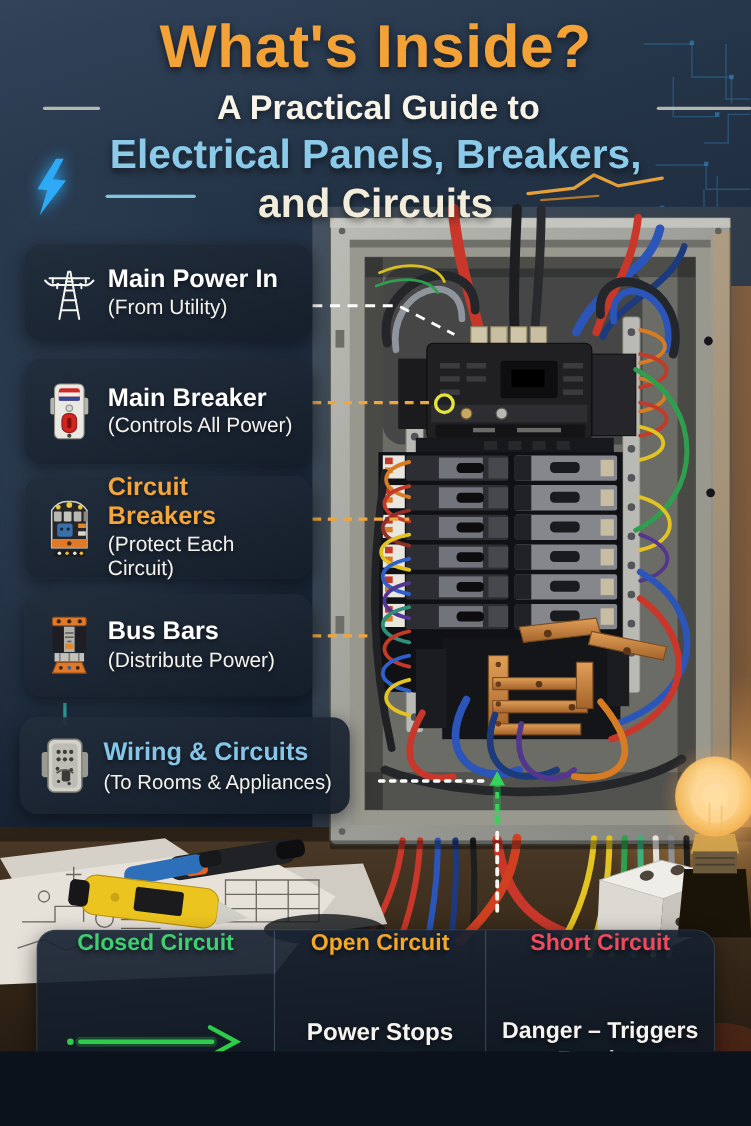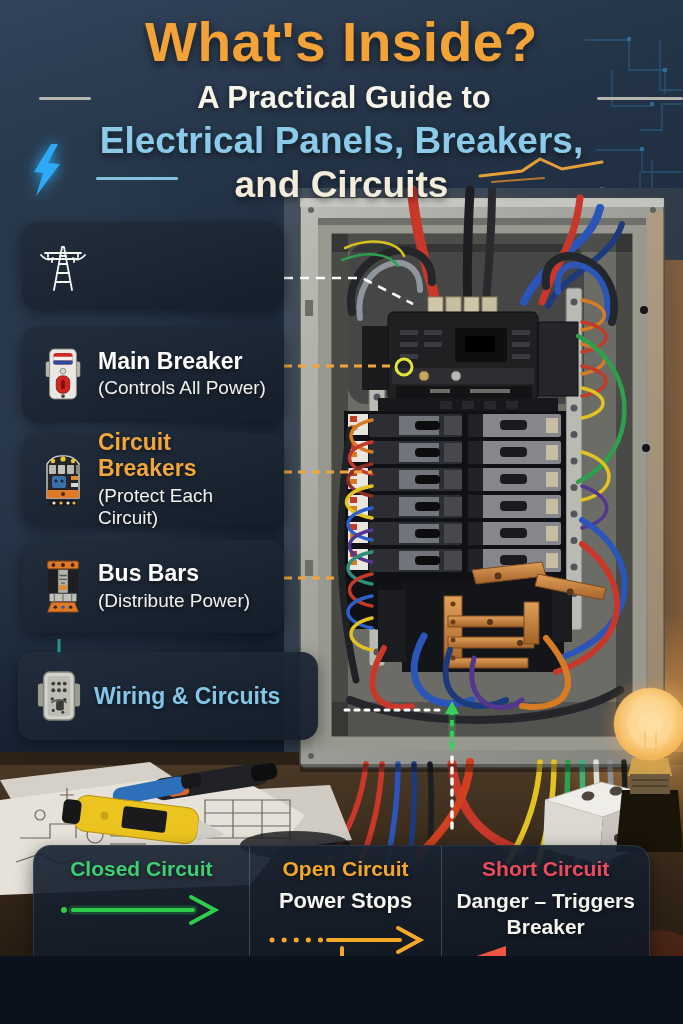--- a/index.html
+++ b/index.html
@@ -33,21 +33,21 @@
   .callout .c-sub{font-size:19px;font-weight:400;color:#f2f1ec;line-height:1.2;margin-top:3px;text-shadow:0 2px 4px rgba(0,0,0,.5);}
   #card1{top:222px;height:88px;} #card2{top:326px;height:96px;}
   #card3{top:433px;height:93px;} #card4{top:540px;height:93px;}
   #card5{top:652px;height:88px;left:18px;width:300px;}
   #card5 .c-sub{font-size:18.5px;}
   
   .legend{position:absolute;left:33px;top:845px;width:617px;height:140px;z-index:45;
     background:linear-gradient(175deg,rgba(26,37,52,.93),rgba(13,21,32,.93));
     border:1px solid rgba(160,190,220,.18);border-radius:18px;box-shadow:0 6px 18px rgba(0,0,0,.5);
     display:flex;box-sizing:border-box;}
-  .legend .col{display:flex;flex-direction:column;align-items:center;padding-top:11px;box-sizing:border-box;}
+  .legend .col{display:flex;flex-direction:column;align-items:center;box-sizing:border-box;gap:48px;}
   .legend .col.c1{width:215px;} .legend .col.c2{width:194px;border-left:1px solid rgba(170,200,230,.25);border-right:1px solid rgba(170,200,230,.25);}
   .legend .col.c3{width:207px;}
   .l-title{font-size:21px;font-weight:700;text-shadow:0 2px 4px rgba(0,0,0,.5);}
   .l-desc{font-size:22px;font-weight:700;color:#f5f4ef;margin-top:7px;line-height:1.22;text-align:center;
     text-shadow:0 2px 4px rgba(0,0,0,.5);padding:0 8px;}
   .c3 .l-desc{font-size:21px;}
   .l-arrow{margin-top:9px;}
   .c3 .l-arrow{margin-top:2px;}
 </style>
 </head>
@@ -436,20 +436,24 @@
   <div class="callout" id="card1">
     <div class="icon-box">
       <svg width="48" height="52" viewBox="0 0 48 52" fill="none" stroke="#f5f5f2" stroke-width="1.8" stroke-linecap="round">
         <path d="M15,50 L23,7 M33,50 L25,7 M23,7 H25"></path>
         <path d="M17,42 H31 M18,33 H30 M20,24 H28 M21,16 H27"></path>
         <path d="M6,13 H42 M9,19 H39"></path>
         <path d="M9,13 v4 M39,13 v4 M13,19 v3 M35,19 v3"></path>
         <path d="M2,15 q6,7 12,3 M46,15 q-6,7 -12,3"></path>
       </svg>
     </div>
+    <div class="txt">
+      <div class="c-title" style="color: rgb(255, 255, 255);">Main Power In</div>
+      <div class="c-sub">(From Utility)</div>
+    </div>
   </div>
 
   <div class="callout" id="card2">
     <div class="icon-box">
       <svg width="46" height="56" viewBox="0 0 48 58">
         <rect x="6" y="16" width="5" height="16" rx="2" fill="#b5b5ad"></rect>
         <rect x="37" y="16" width="5" height="16" rx="2" fill="#b5b5ad"></rect>
         <rect x="10" y="3" width="28" height="52" rx="5" fill="#e9e8e2" stroke="#8f8f88"></rect>
         <rect x="14" y="7" width="20" height="12" rx="3" fill="#cc2a26"></rect>
         <rect x="14" y="11" width="20" height="4" fill="#f2f1ea"></rect>
@@ -541,20 +545,21 @@
             <circle cx="30" cy="33" r="1.8"></circle>
           <circle cx="18" cy="44" r="1.6"></circle>
             <circle cx="28" cy="46" r="1.6"></circle>
         </g>
         <path d="M16,36 q8,-6 16,0" stroke="#55554f" stroke-width="1.6" fill="none"></path>
         <rect x="21" y="34" width="8" height="10" rx="2" fill="#3a3a36"></rect>
       </svg>
     </div>
     <div class="txt">
       <div class="c-title" style="color: rgb(133, 198, 232);">Wiring &amp; Circuits</div>
+      <div class="c-sub">(To Rooms &amp; Appliances)</div>
     </div>
   </div>
 
   <div class="legend">
     <div class="col c1">
       <div class="l-title" style="color: rgb(62, 207, 114);">Closed Circuit</div>
       <svg class="l-arrow" width="168" height="40" viewBox="0 0 168 40">
         <g stroke="#2ecc4a" fill="none" stroke-linecap="round">
           <path d="M16,20 H136" stroke-width="9" opacity="0.25"></path>
           <circle cx="7" cy="20" r="3" fill="#2ecc4a" stroke="none"></circle>

